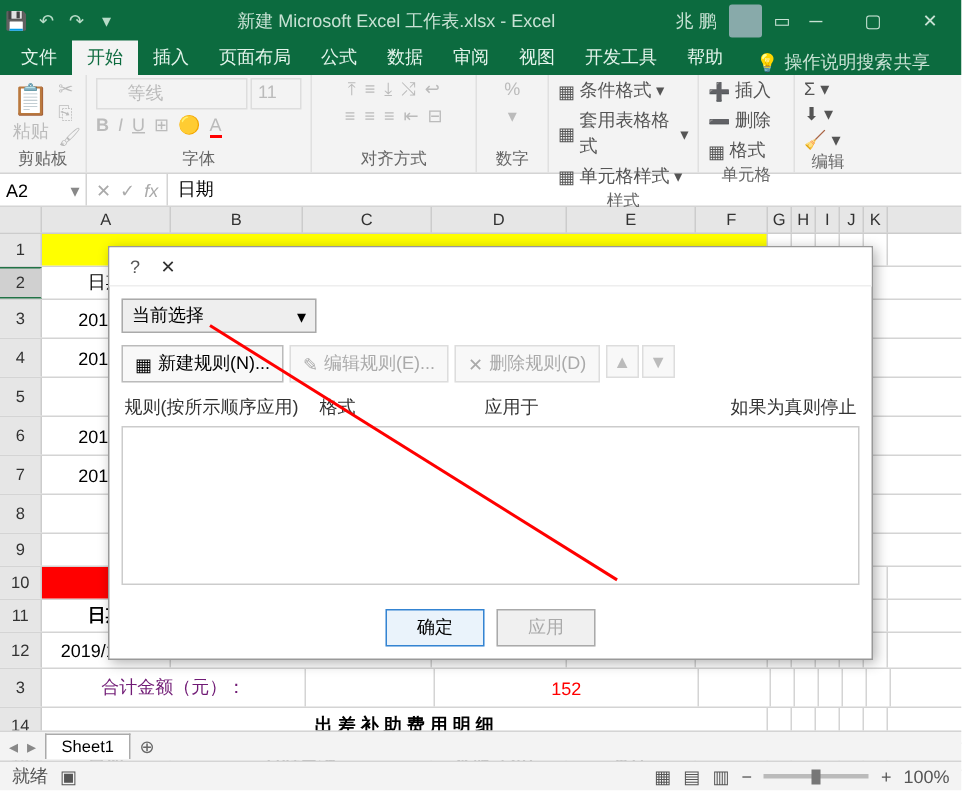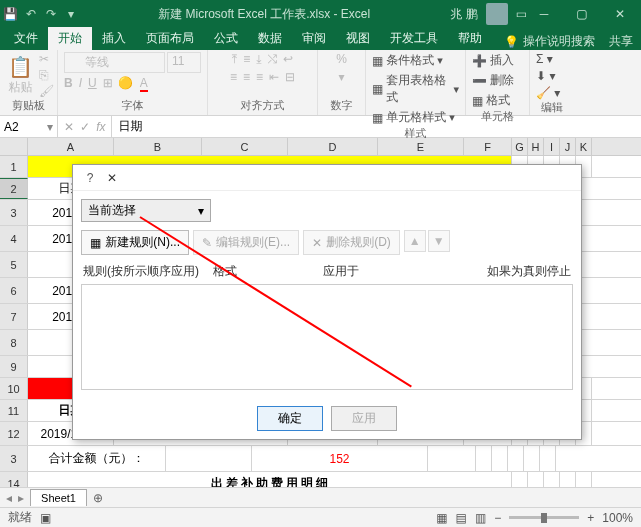--- a/index.html
+++ b/index.html
@@ -8,21 +8,21 @@
 .tb-icons{display:flex;gap:6px;align-items:center}
 .tb-icon{width:14px;height:14px;display:flex;align-items:center;justify-content:center;color:#b8dcc8}
 .tb-title{flex:1;text-align:center;color:#c8e2d4;font-size:12px}
 .tb-user{display:flex;align-items:center;gap:8px;color:#c8e2d4}
 .tb-winbtns{display:flex;gap:4px}
 .tb-winbtn{width:34px;height:22px;display:flex;align-items:center;justify-content:center;color:#c8e2d4}
 .ribbon-tabs{background:#0c6b3f;height:22px;display:flex;align-items:flex-end;color:#fff;padding-left:4px}
 .r-tab{padding:3px 10px;color:#e4f4eb;cursor:pointer}
 .r-tab.active{background:#f3f3f3;color:#0c6b3f}
 .r-tell{margin-left:12px;color:#c8e2d4;display:flex;align-items:center;gap:4px}
-.r-share{margin-left:auto;margin-right:8px;color:#c8e2d4}
+.r-share{margin-left:auto;margin-right:21px;color:#c8e2d4}
 .ribbon{background:#f3f3f3;height:66px;border-bottom:1px solid #d4d4d4;display:flex}
 .r-group{border-right:1px solid #e0e0e0;padding:2px 6px;display:flex;flex-direction:column;justify-content:space-between}
 .r-group-label{text-align:center;color:#666;font-size:11px}
 .r-group-content{display:flex;align-items:center;gap:4px;flex:1}
 .r-btn{display:flex;flex-direction:column;align-items:center;padding:2px;color:#555}
 .r-small{display:flex;flex-direction:column;gap:2px}
 .r-small-item{display:flex;align-items:center;gap:3px;color:#555;font-size:11px}
 .disabled{color:#bbb!important}
 .fx-bar{height:22px;border-bottom:1px solid #d4d4d4;display:flex;align-items:center;background:#fff}
 .namebox{width:58px;border-right:1px solid #d4d4d4;padding:0 4px;height:100%;display:flex;align-items:center}
@@ -300,33 +300,33 @@
         <div class="cell " style="width: 86px;"></div>
         <div class="cell " style="width: 48px;"></div>
         <div class="cell " style="width: 16px;"></div>
         <div class="cell " style="width: 16px;"></div>
         <div class="cell " style="width: 16px;"></div>
         <div class="cell " style="width: 16px;"></div>
         <div class="cell " style="width: 16px;"></div>
       </div>
       <div class="row" style="height: 26px;">
         <div class="row-h">3</div>
-        <div class="cell " style="width: 138px; justify-content: center; color: #000000;">合计金额（元）：</div>
+        <div class="cell " style="width: 176px; justify-content: center; color: #701a75;">合计金额（元）：</div>
         <div class="cell " style="width: 86px;"></div>
         <div class="cell " style="width: 176px; justify-content: center; color: rgb(255, 0, 0);">152</div>
         <div class="cell " style="width: 48px;"></div>
         <div class="cell " style="width: 16px;"></div>
         <div class="cell " style="width: 16px;"></div>
         <div class="cell " style="width: 16px;"></div>
         <div class="cell " style="width: 16px;"></div>
         <div class="cell " style="width: 16px;"></div>
       </div>
       <div class="row" style="height: 24px;">
         <div class="row-h">14</div>
-        <div class="cell " style="width: 484px; justify-content: center; font-weight: bold; font-family: Liberation Serif, serif;">出  差  补  助  费  用  明  细</div>
+        <div class="cell " style="width: 484px; justify-content: center; font-weight: bold;">出  差  补  助  费  用  明  细</div>
         <div class="cell " style="width: 16px;"></div>
         <div class="cell " style="width: 16px;"></div>
         <div class="cell " style="width: 16px;"></div>
         <div class="cell " style="width: 16px;"></div>
         <div class="cell " style="width: 16px;"></div>
       </div>
       <div class="row" style="height: 18px;">
         <div class="row-h">15</div>
         <div class="cell " style="width: 86px; justify-content: center; font-weight: bold;">日期</div>
         <div class="cell " style="width: 174px; justify-content: center; font-weight: bold;">行程事项</div>

